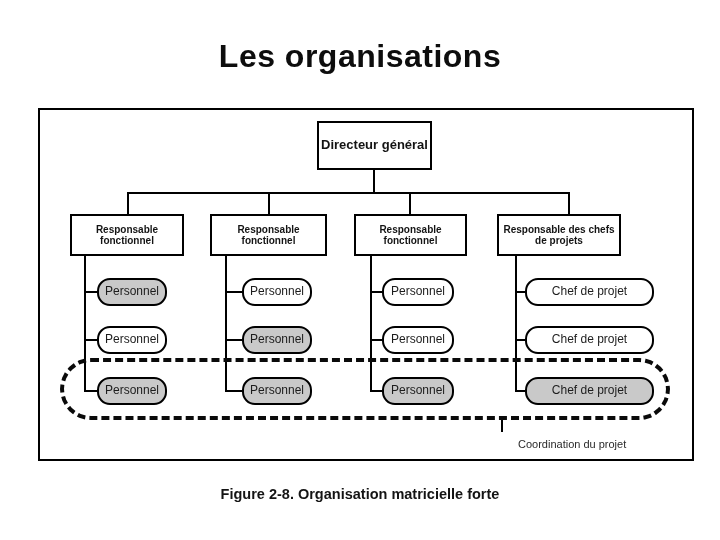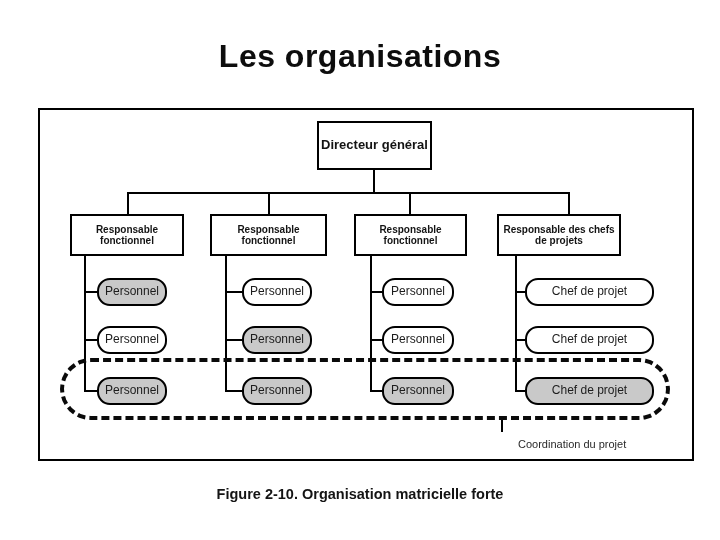--- a/index.html
+++ b/index.html
@@ -85,13 +85,13 @@
   <div class="box cell" style="left:485px;top:216px;width:129px;">Chef de projet</div>
   <div class="box cell shaded" style="left:485px;top:267px;width:129px;">Chef de projet</div>
 
   <div class="line" style="left:461px;top:310px;width:2px;height:12px;"></div>
   <div class="coord-label">Coordination du projet</div>
 
   <div class="note">
   </div>
 </div>
 
-<div class="fig-caption">Figure 2-10. Organisation matricielle forte</div>
+<div class="fig-caption">Figure 2-8. Organisation matricielle forte</div>
 
 </body></html>

